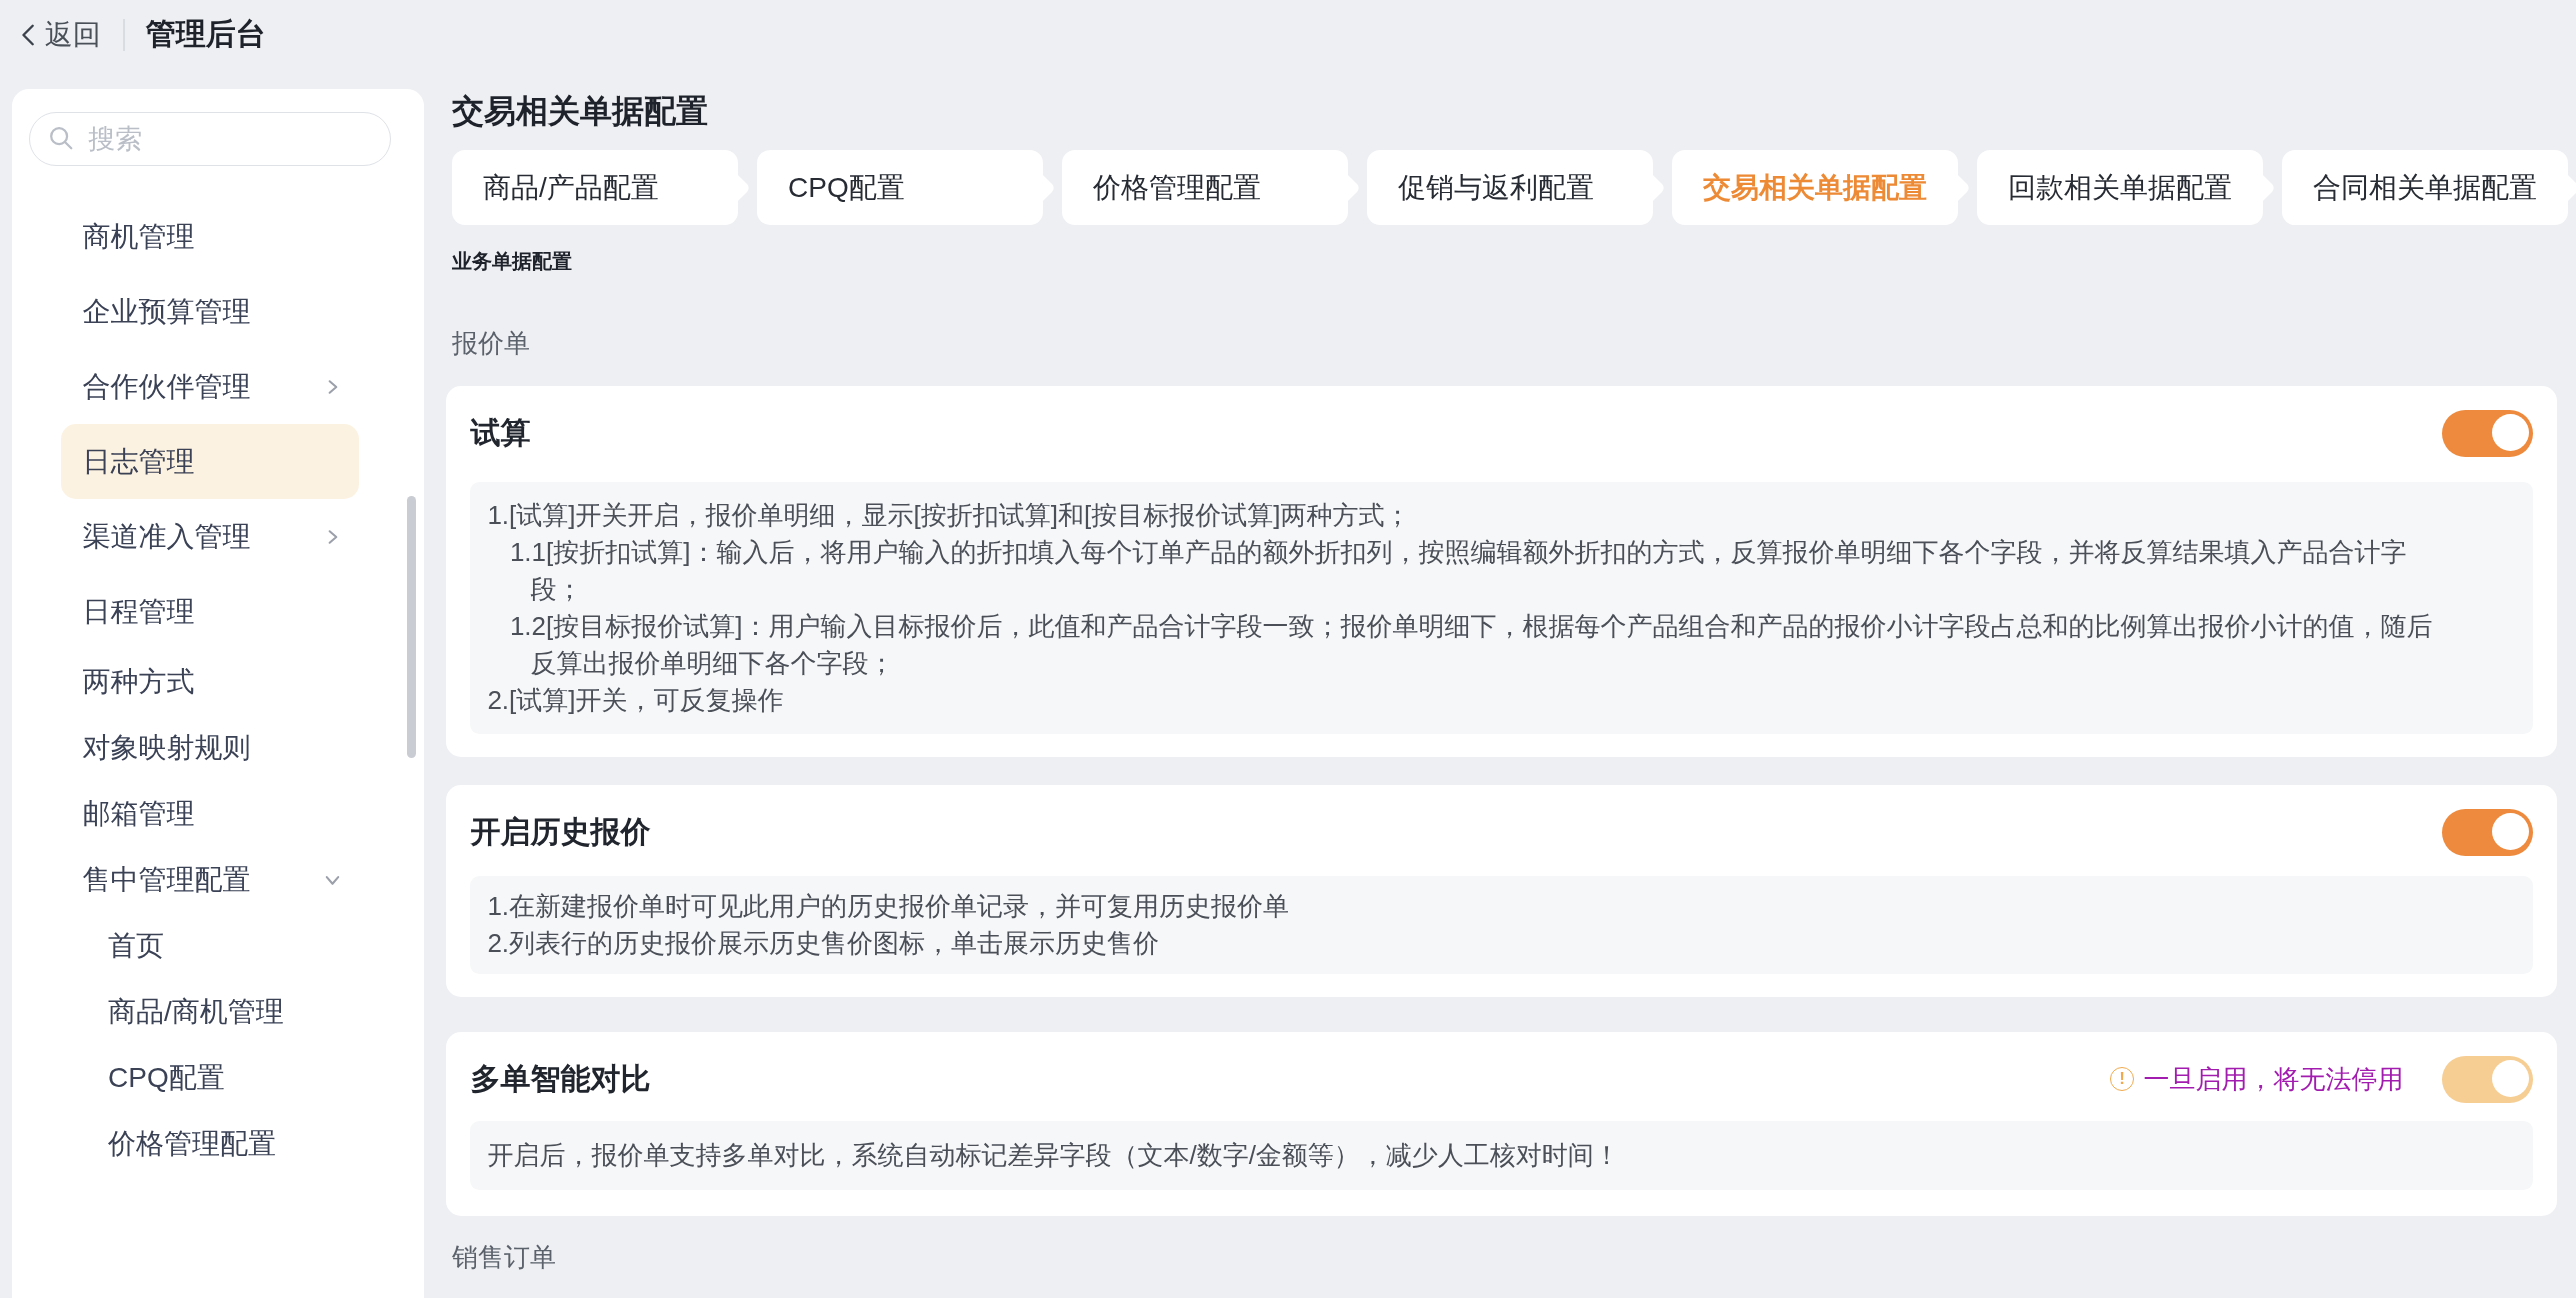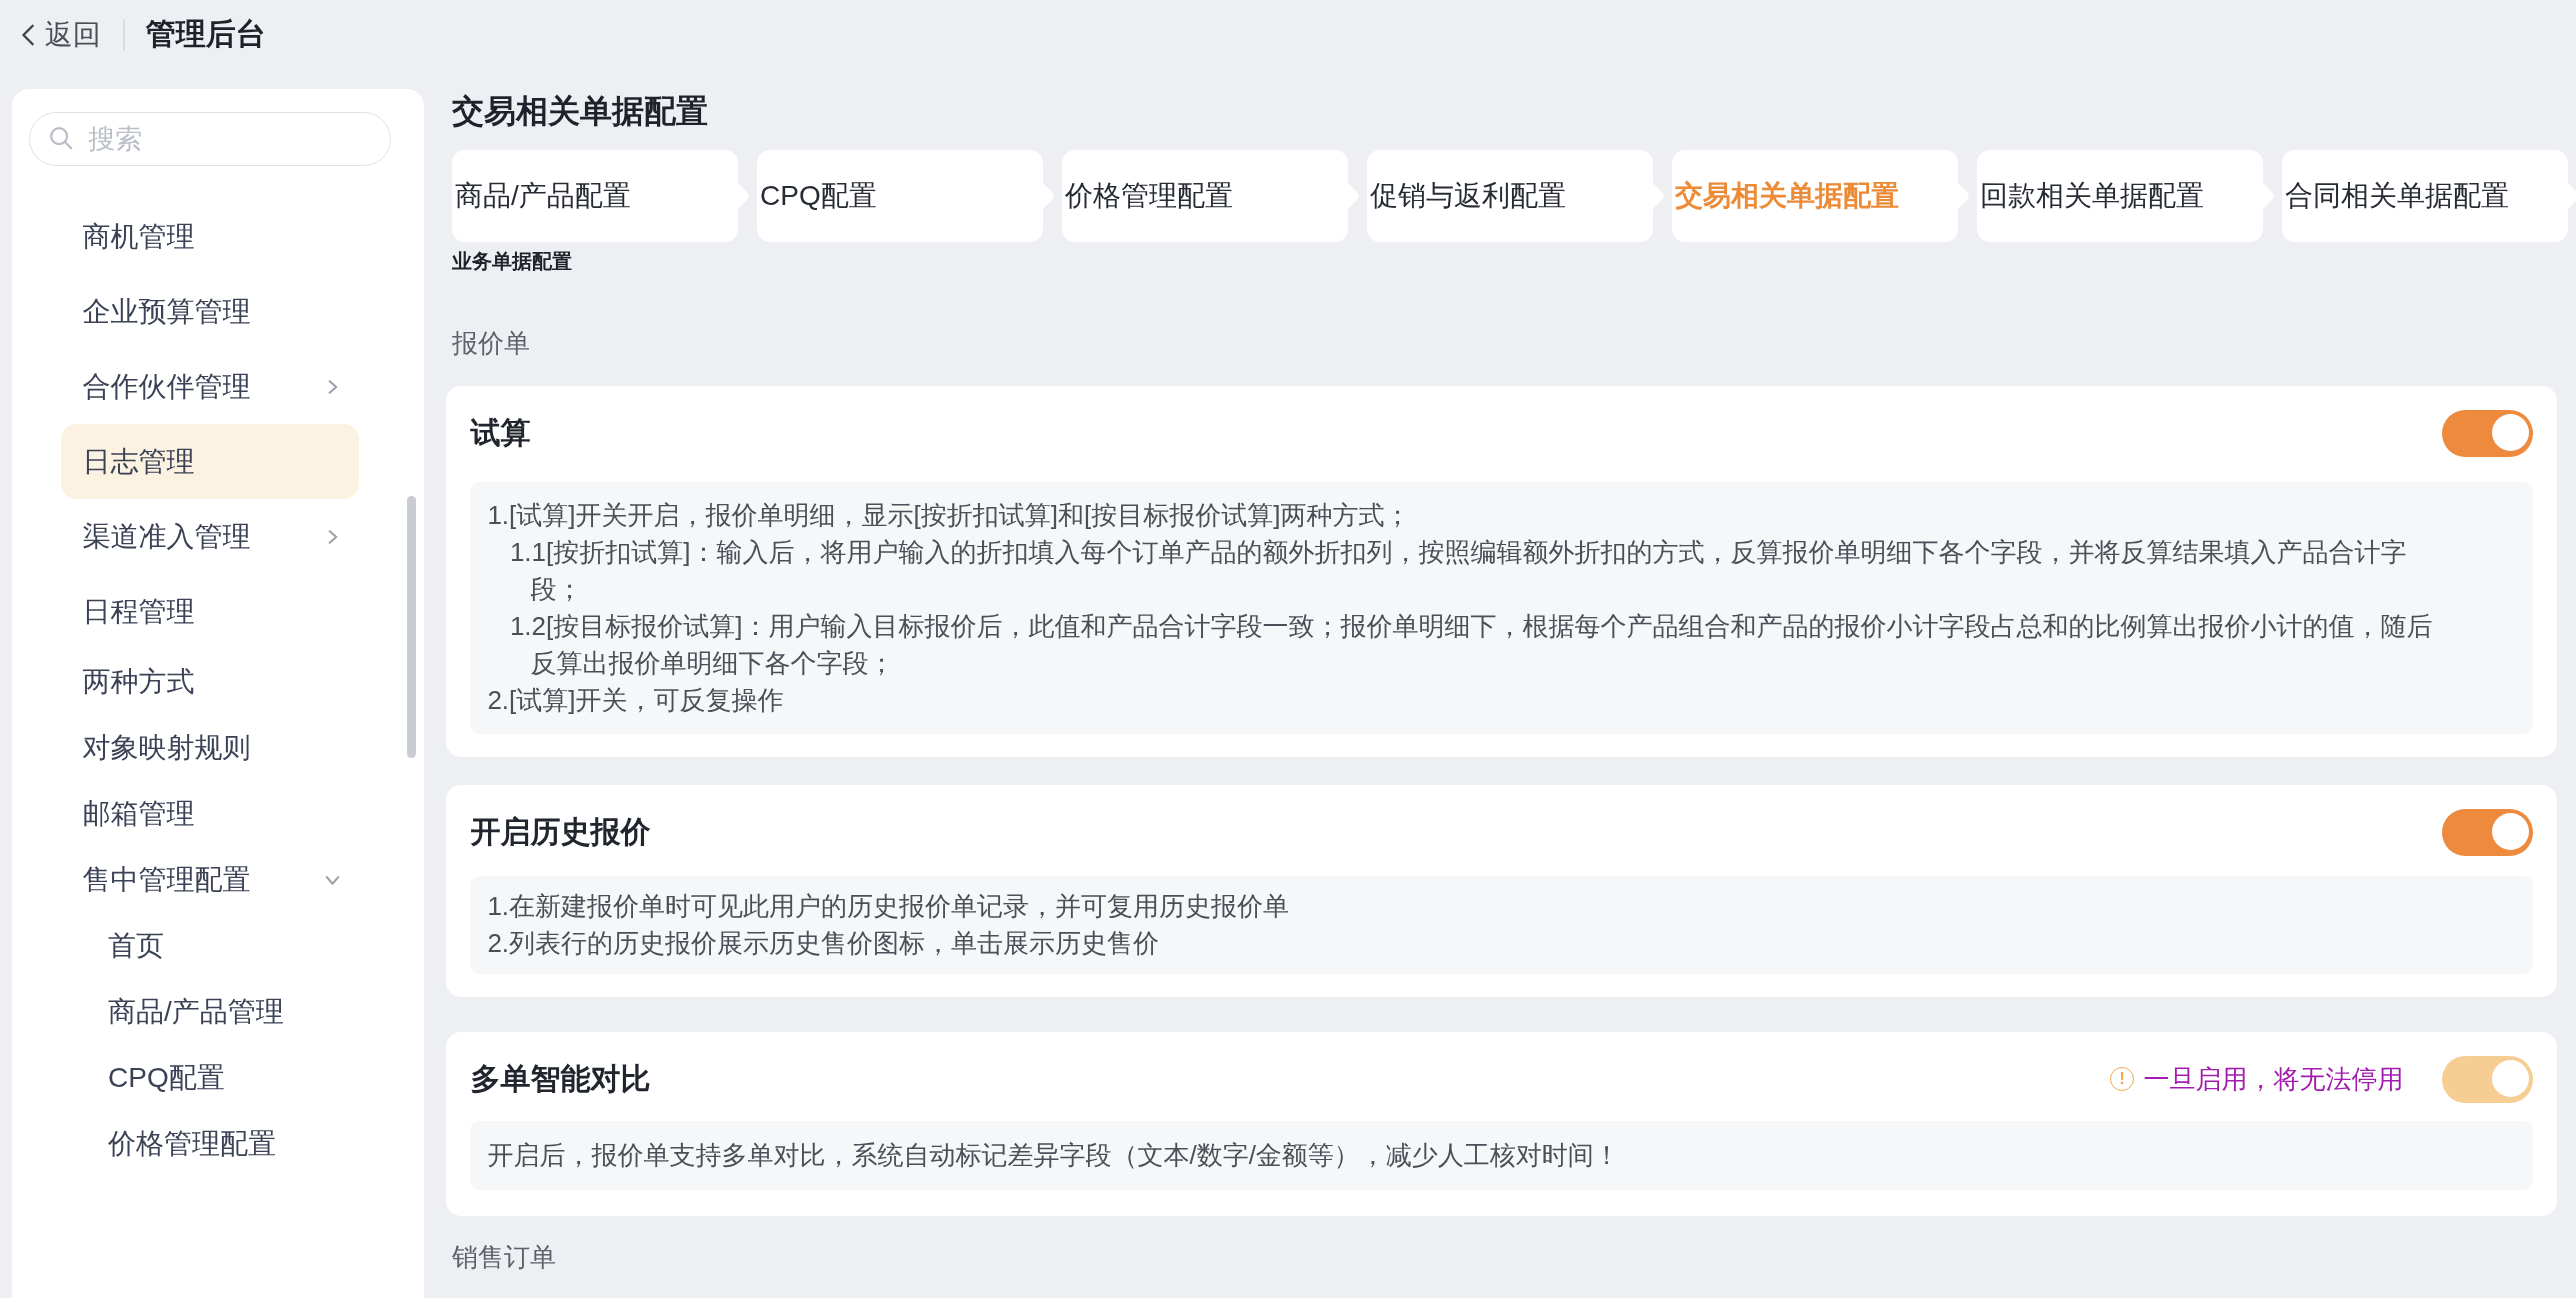--- a/index.html
+++ b/index.html
@@ -26,21 +26,21 @@
   .menu li.active{background:#FCF2E1;}
   .menu li.sub{padding-left:47px;}
   .menu li .chev{position:absolute;right:17px;top:50%;transform:translateY(-50%);display:flex;}
   .menu li .chev.down{transform:translateY(-50%) rotate(90deg);}
   .side-scroll{position:absolute;left:395px;top:407px;width:9.4px;height:262px;background:#C9CCD2;border-radius:4.7px;}
 
   
   .main{position:absolute;left:452px;top:0;width:2112px;}
   .page-title{position:absolute;left:0;top:90px;font-size:32px;font-weight:bold;color:#1E222A;}
   .tabs{position:absolute;left:0;top:150px;display:flex;gap:19px;}
-  .tab{position:relative;width:286px;height:92px;background:#fff;border-radius:13px;display:flex;align-items:center;box-sizing:border-box;padding-left:3px;font-size:28px;color:#272B33;cursor:pointer;}
+  .tab{position:relative;width:286px;height:75px;background:#fff;border-radius:13px;display:flex;align-items:center;box-sizing:border-box;padding-left:31px;font-size:28px;color:#272B33;cursor:pointer;}
   .tab::after{content:"";position:absolute;right:-8.4px;top:50%;width:24px;height:24px;background:#fff;transform:translateY(-50%) rotate(45deg);border-radius:5.6px;z-index:0;}
   .tab span{position:relative;z-index:1;white-space:nowrap;}
   .tab.active span{color:#ED8A35;font-weight:bold;}
   .section-title{position:absolute;left:0;top:248px;font-size:20px;font-weight:bold;color:#1E222A;}
   .group-label{position:absolute;left:0;top:326px;font-size:26px;color:#5C626C;}
   .footer-label{position:absolute;left:0;top:1240px;font-size:26px;color:#5C626C;}
 
   .card{position:absolute;left:-5.6px;width:2111px;background:#fff;border-radius:15px;box-sizing:border-box;padding:22.5px 24px 0 24px;}
   .card.c1{top:386px;height:371px;}
   .card.c2{top:785px;height:212px;}
@@ -137,21 +137,21 @@
         <span class="chev down">
             <svg width="19" height="19" viewBox="0 0 20 20">
               <polyline points="7,4 14,10 7,16" fill="none" stroke="#9BA0AA" stroke-width="2.2" stroke-linecap="round" stroke-linejoin="round"></polyline>
             </svg>
           </span>
       </li>
       <li class="h70 sub">
           <span>首页</span>
         </li>
       <li class="h70 sub">
-          <span>商品/产品管理</span>
+          <span>商品/商机管理</span>
         </li>
       <li class="h70 sub">
           <span>CPQ配置</span>
         </li>
       <li class="h70 sub">
           <span>价格管理配置</span>
         </li>
     </ul>
     <div class="side-scroll"></div>
   </div>

